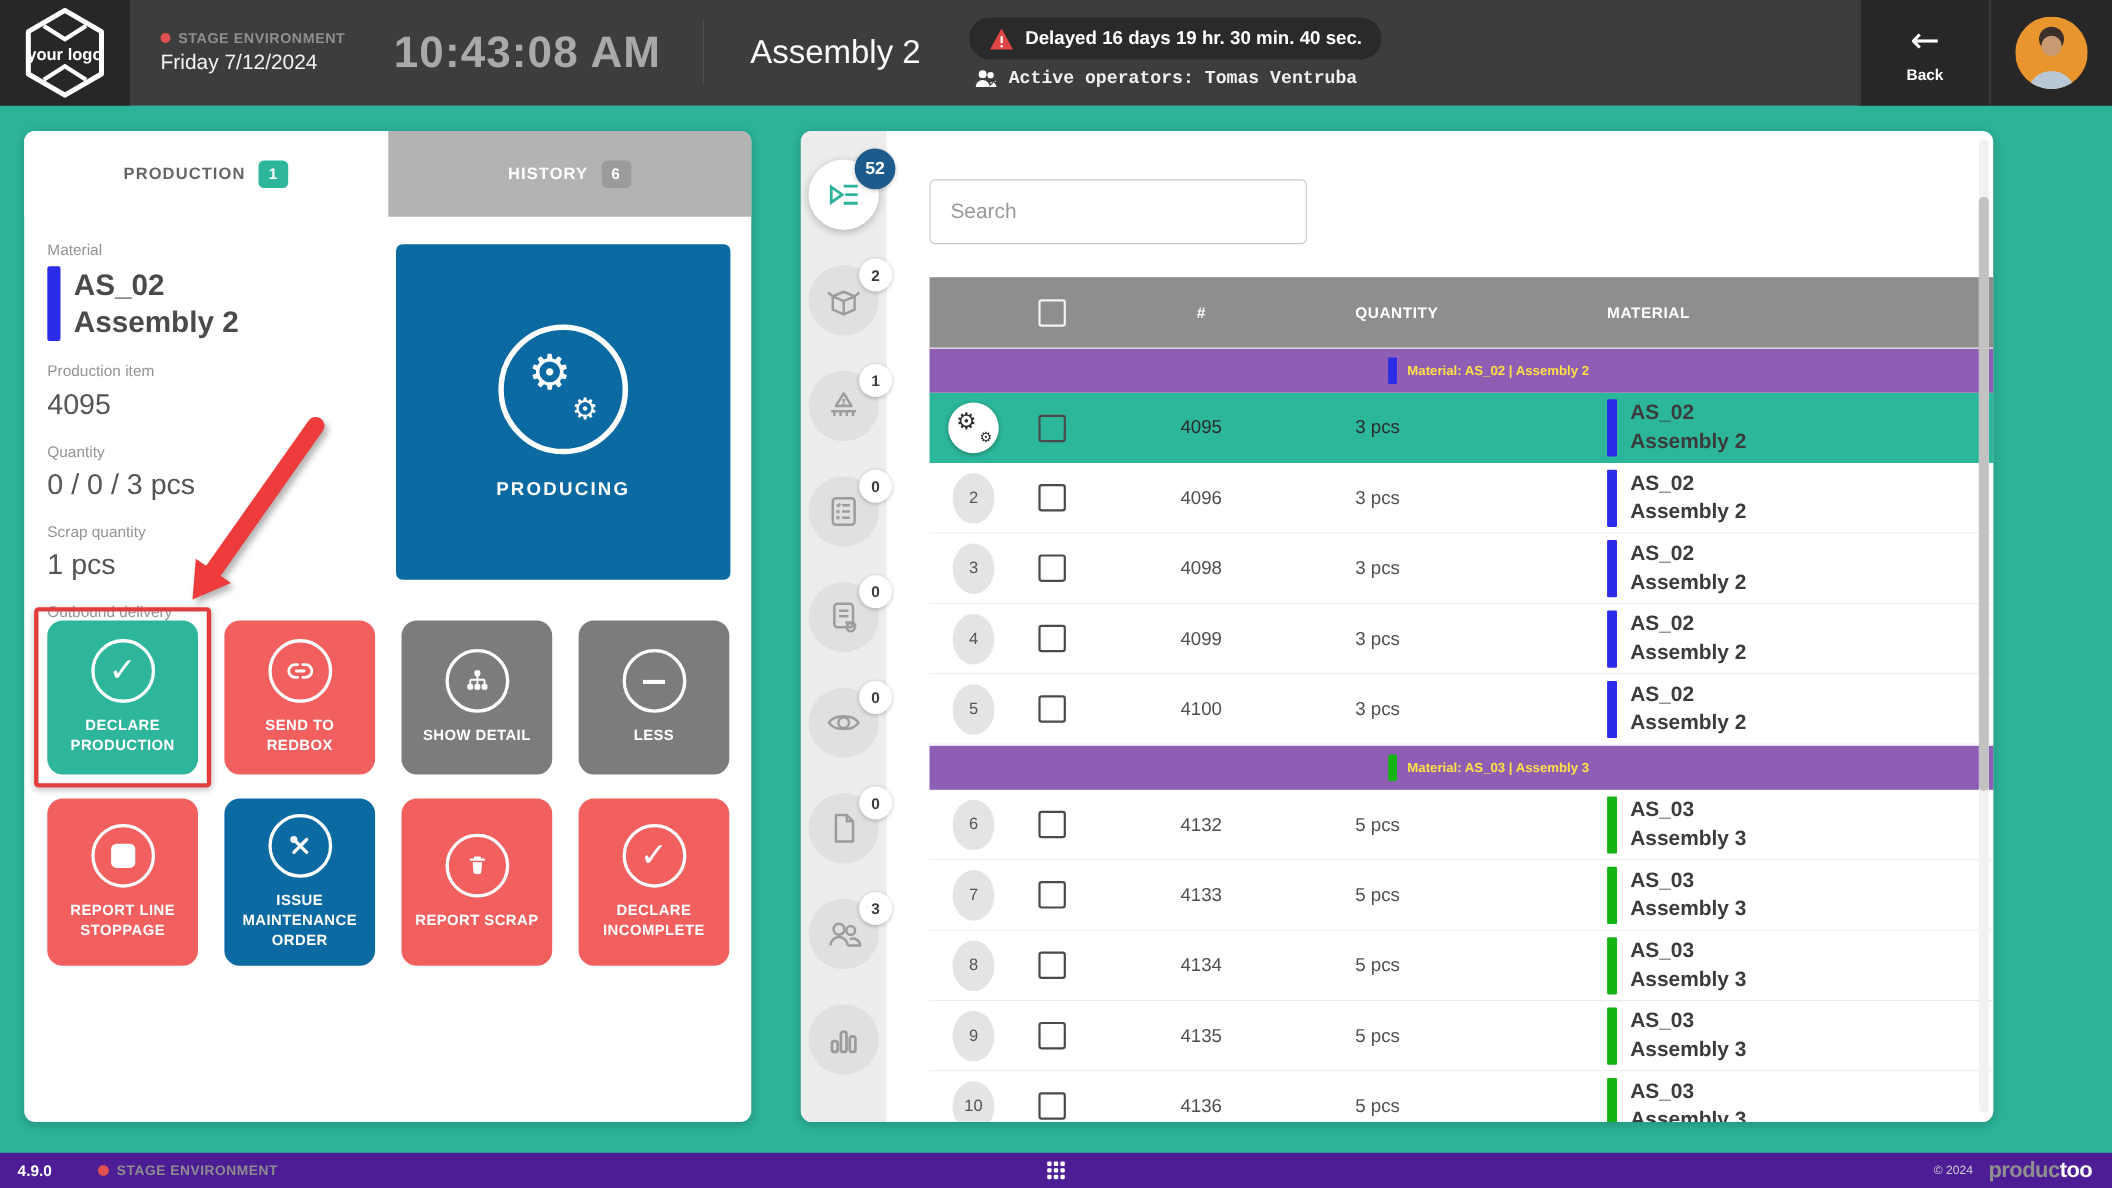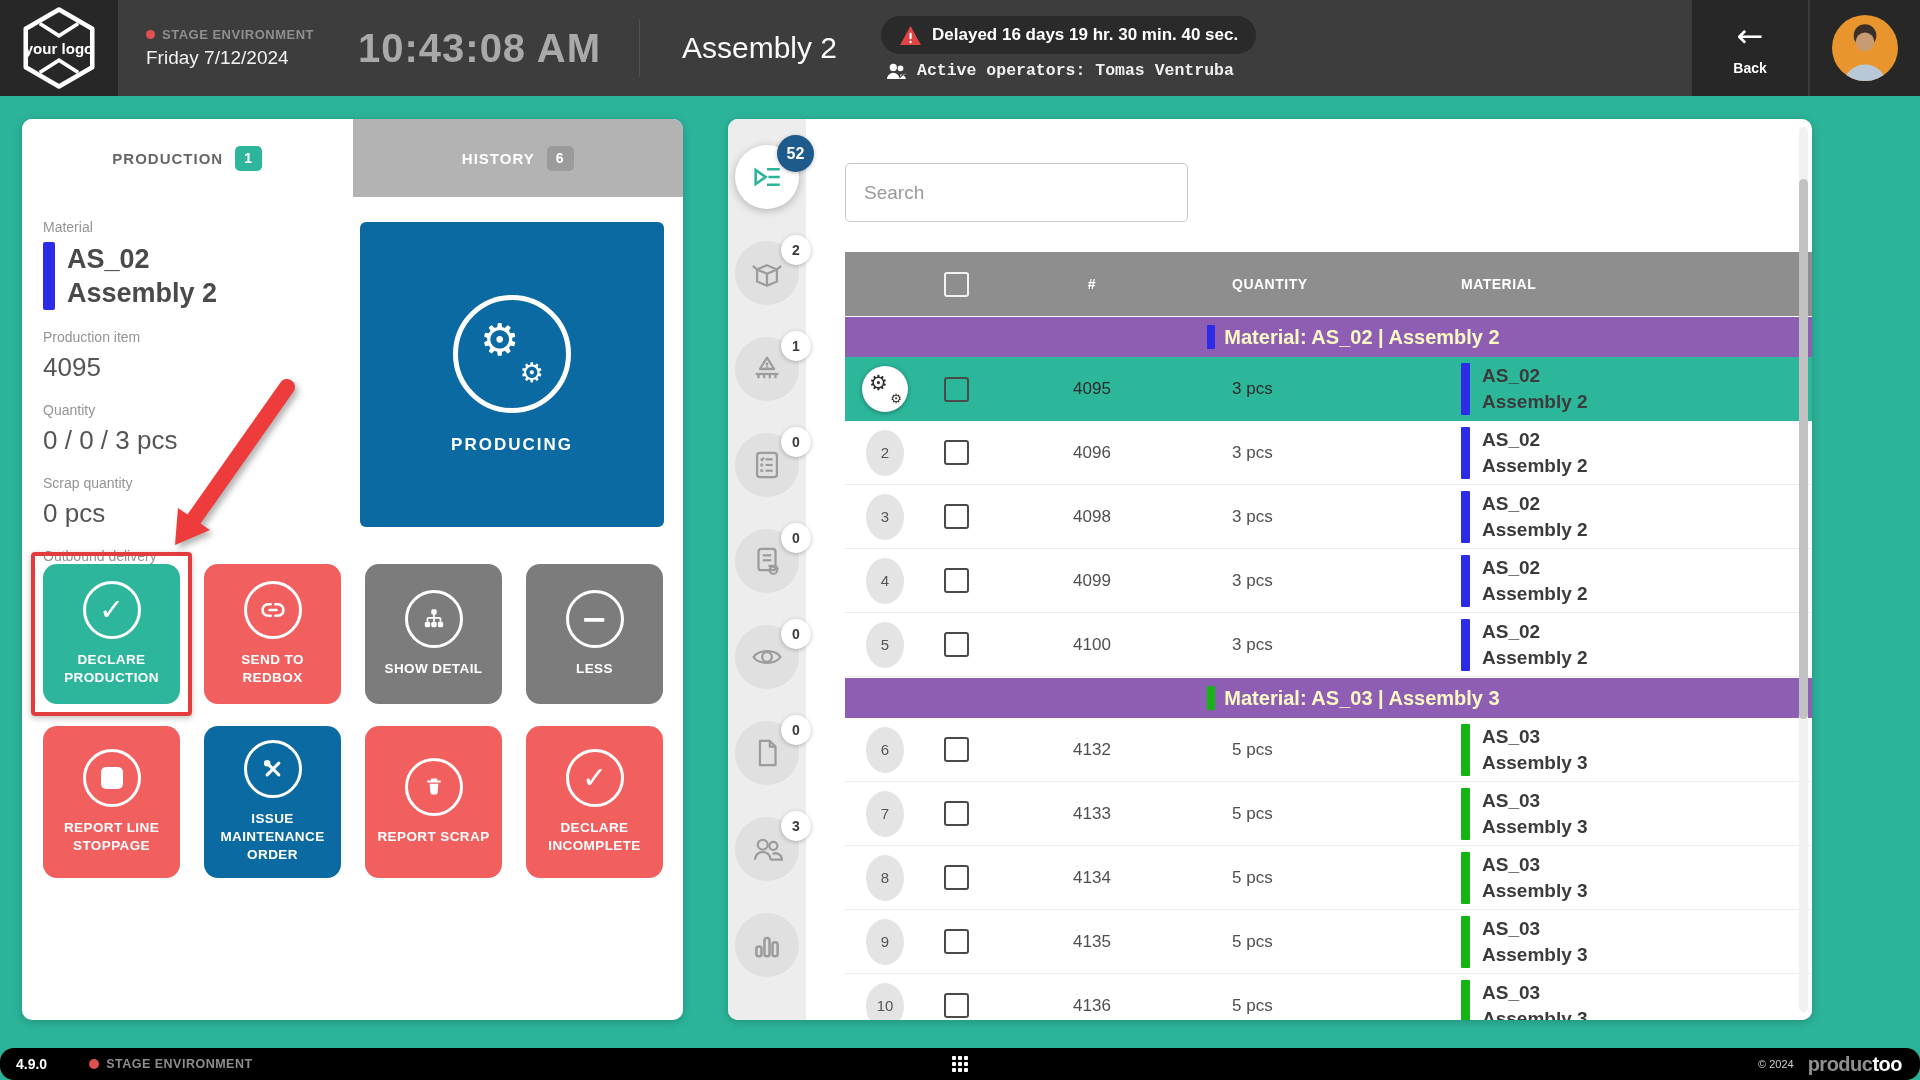--- a/index.html
+++ b/index.html
@@ -23,21 +23,21 @@
   .oper-line{display:flex;align-items:center;gap:10px;padding-left:4px;}
   .oper-text{color:#f0f0f0;font-size:16.5px;font-weight:bold;font-family:Liberation Mono, monospace;}
   .hd-spacer{flex:1;}
   .hd-btn{width:118px;height:96px;background:#272727;border-left:2px solid #3a3a3a;display:flex;flex-direction:column;align-items:center;justify-content:center;gap:9px;cursor:pointer;}
   .hd-btn .glyph{color:#fff;height:30px;display:flex;align-items:center;}
   .back-arrow::before{content:"\2190";font-size:32px;color:#fff;font-family:"DejaVu Sans",sans-serif;}
   .hd-btn-label{color:#fff;font-size:14px;font-weight:bold;}
   .hd-avatar{width:112px;height:96px;background:#272727;border-left:2px solid #3a3a3a;display:flex;align-items:center;justify-content:center;}
 
   
-  .footer{position:absolute;left:0;top:1048px;width:1920px;height:32px;background:#000000;display:flex;align-items:center;z-index:20;border-radius:14px;}
+  .footer{position:absolute;left:0;top:1048px;width:1920px;height:32px;background:#4c1d95;display:flex;align-items:center;z-index:20;}
   .ft-version{color:#fff;font-size:14px;font-weight:bold;margin-left:16px;}
   .ft-env{display:flex;align-items:center;gap:7px;margin-left:42px;}
   .ft-dot{width:10px;height:10px;border-radius:50%;background:#e05050;}
   .ft-envtext{color:#8d8d8d;font-size:12.5px;font-weight:bold;letter-spacing:.5px;}
   .ft-grid{position:absolute;left:50%;top:50%;transform:translate(-50%,-50%);display:grid;grid-template-columns:repeat(3,4px);grid-gap:2px;cursor:pointer;}
   .ft-grid i{width:4px;height:4px;background:#fff;border-radius:1px;}
   .ft-right{margin-left:auto;display:flex;align-items:center;gap:14px;margin-right:18px;}
   .ft-copy{color:#cfcfcf;font-size:11px;}
   .ft-brand{font-size:20px;font-weight:bold;letter-spacing:-0.5px;}
   .ft-brand .bg1{color:#8f8f8f;}
@@ -104,21 +104,21 @@
   .col-num{width:210px;text-align:center;flex:0 0 auto;font-size:17px;}
   .col-qty{width:240px;padding-left:35px;flex:0 0 auto;font-size:17px;}
   .col-mat{flex:1;display:flex;align-items:center;padding-left:24px;gap:12px;}
   .col-act{width:60px;display:flex;justify-content:center;flex:0 0 auto;cursor:pointer;}
   .thead .hlabel{font-size:14px;font-weight:bold;letter-spacing:.5px;}
   .cb{width:25px;height:25px;border:2px solid #4a4a4a;border-radius:3px;background:transparent;cursor:pointer;}
   .cb.white{border-color:#f2f2f2;}
 
   .group-row{height:40px;background:#8d5eb4;display:flex;align-items:center;justify-content:center;position:relative;margin-top:1px;}
   .group-bar{width:8px;height:24px;border-radius:1px;margin-right:9px;}
-  .group-label{color:#fef9c3;font-size:20px;font-weight:bold;}
+  .group-label{color:#fde047;font-size:12px;font-weight:bold;}
   .group-link{position:absolute;right:10px;top:1px;width:38px;height:38px;border-radius:50%;background:#54367d;display:flex;align-items:center;justify-content:center;cursor:pointer;}
   .group-link svg{width:20px;height:20px;}
 
   .trow{height:64px;display:flex;align-items:center;border-bottom:1px solid #ececec;background:#fff;}
   .trow.active{background:#2cb79b;border-bottom:none;}
   .leader{width:38px;height:46px;border-radius:50%;background:#e4e4e4;display:flex;align-items:center;justify-content:center;font-size:15px;color:#555;}
   .leader.gear{width:46px;height:46px;background:#fff;box-shadow:0 1px 5px rgba(0,0,0,.35);position:relative;}
   .leader.gear::before{content:"\2699";font-family:"DejaVu Sans",sans-serif;font-size:21px;color:#2f2f2f;position:absolute;left:7px;top:7px;line-height:1;}
   .leader.gear::after{content:"\2699";font-family:"DejaVu Sans",sans-serif;font-size:13px;color:#2f2f2f;position:absolute;right:6px;bottom:7px;line-height:1;}
   .trow .col-num,.trow .col-qty{color:#4f4f4f;}
@@ -212,21 +212,21 @@
       <div class="mat-lines">
         <div>AS_02</div>
         <div>Assembly 2</div>
       </div>
     </div>
     <div class="f-label">Production item</div>
     <div class="f-value">4095</div>
     <div class="f-label">Quantity</div>
     <div class="f-value">0 / 0 / 3 pcs</div>
     <div class="f-label">Scrap quantity</div>
-    <div class="f-value">0 pcs</div>
+    <div class="f-value">1 pcs</div>
     <div class="f-label">Outbound delivery</div>
     <div class="f-value">-</div>
   </div>
 
   <div class="producing-tile">
     <div class="prod-circle">
       <span class="gear-big"></span><span class="gear-small"></span>
     </div>
     <div class="prod-label">PRODUCING</div>
   </div>

